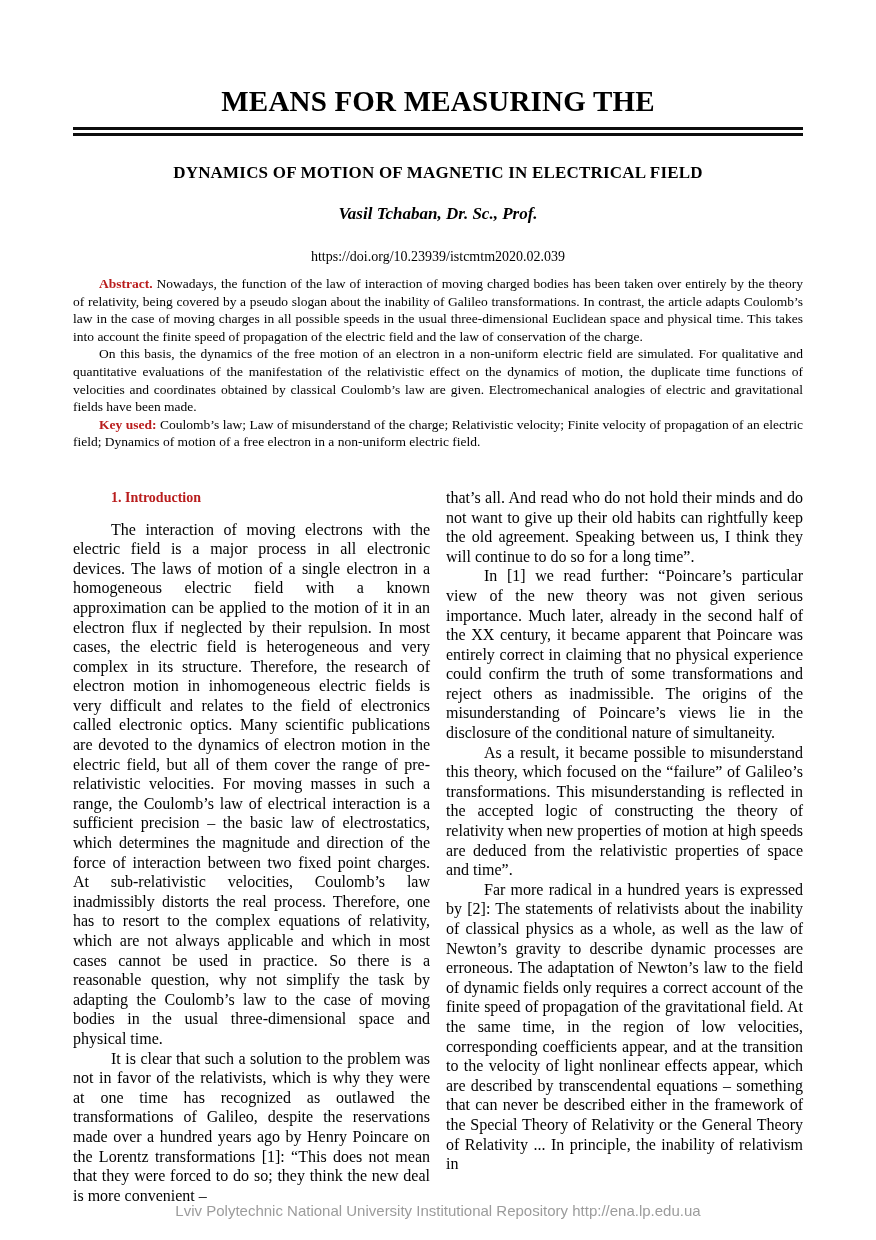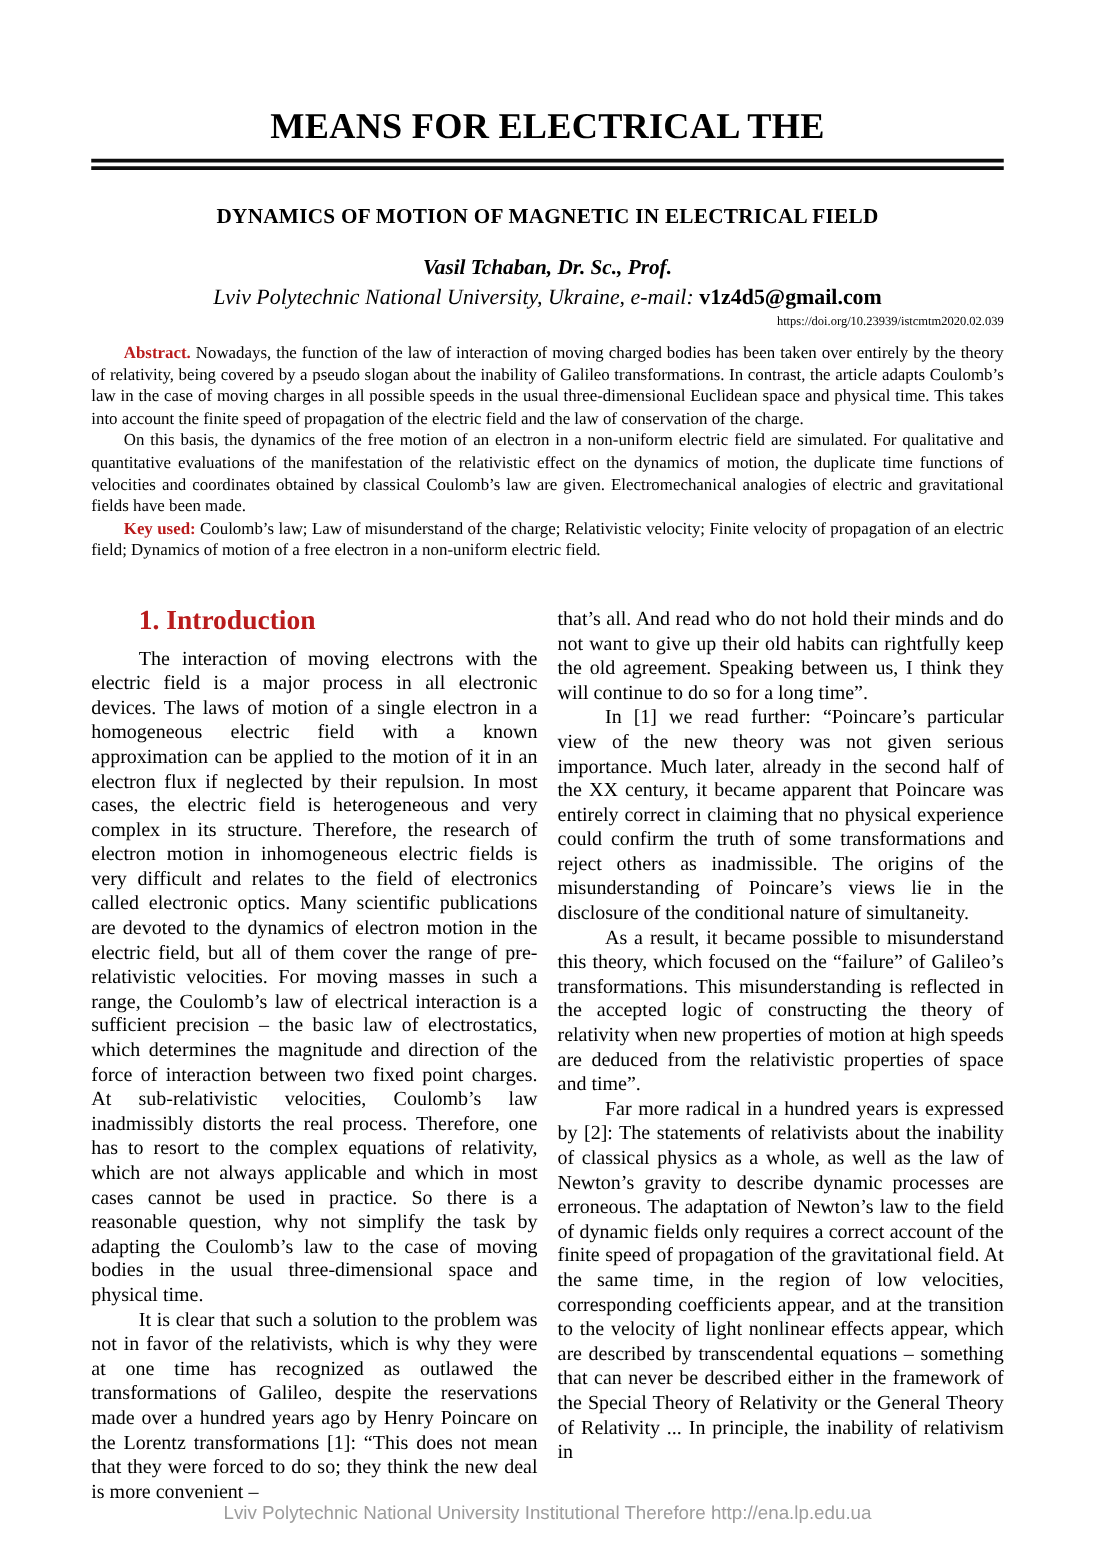--- a/index.html
+++ b/index.html
@@ -49,21 +49,21 @@
     font-family: Liberation Serif, serif;
   }
   .affiliation {
     margin-top: 3px;
     text-align: center;
     font-size: 17.5px;
     font-style: italic;
   }
   .affiliation .email { font-style: normal; font-weight: 700; }
 
-  .doi { margin-top: 4px; font-size: 10px; text-align: right; }
+  .doi { margin-top: 25px; font-size: 14px; text-align: center; }
 
   .abstract {
     margin-top: 10px;
     font-size: 13.5px;
     line-height: 17.6px;
     text-align: justify;
   }
   .abstract p { margin: 0; text-indent: 26px; }
 
   .accent { color: #b91c1c; font-weight: 700; }
@@ -72,21 +72,21 @@
   .col {
     width: 357px;
     font-size: 16px;
     line-height: 19.6px;
     text-align: justify;
   }
   .col p { margin: 0; text-indent: 38px; }
   .col p.no-indent { text-indent: 0; }
   .intro-heading {
     margin: 0 0 12px 0;
-    font-size: 22px;
+    font-size: 14px;
     text-indent: 38px;
     font-weight: 700;
   }
 
   .footer {
     position: absolute;
     left: 0; right: 0;
     bottom: 21px;
     text-align: center;
     font-family: "Liberation Sans", sans-serif;
@@ -94,30 +94,29 @@
     color: #9c9c9c;
   }
 </style>
 </head>
 <body>
 
 <div class="page">
   <div class="content">
 
     <h1 class="title">
-      <span class="tline">MEANS FOR ELECTRICAL THE</span>
+      <span class="tline">MEANS FOR MEASURING THE</span>
     </h1>
 
     <div class="double-rule"></div>
 
     <h2 class="subtitle">DYNAMICS OF MOTION OF MAGNETIC IN ELECTRICAL FIELD</h2>
 
     <div class="author">Vasil Tchaban, Dr. Sc., Prof.</div>
 
-    <div class="affiliation"><span>Lviv Polytechnic National University, Ukraine, e-mail: </span><span class="email">v1z4d5@gmail.com</span></div>
 
     <div class="doi">https://doi.org/10.23939/istcmtm2020.02.039</div>
 
     <div class="abstract">
       <p><span class="accent">Abstract.</span> <span>Nowadays, the function of the law of interaction of moving charged bodies has been taken over entirely by the theory of relativity, being covered by a pseudo slogan about the inability of Galileo transformations. In contrast, the article adapts Coulomb’s law in the case of moving charges in all possible speeds in the usual three-dimensional Euclidean space and physical time. This takes into account the finite speed of propagation of the electric field and the law of conservation of the charge.</span></p>
       <p>On this basis, the dynamics of the free motion of an electron in a non-uniform electric field are simulated. For qualitative and quantitative evaluations of the manifestation of the relativistic effect on the dynamics of motion, the duplicate time functions of velocities and coordinates obtained by classical Coulomb’s law are given. Electromechanical analogies of electric and gravitational fields have been made.</p>
       <p><span class="accent">Key used:</span> <span>Coulomb’s law; Law of misunderstand of the charge; Relativistic velocity; Finite velocity of propagation of an electric field; Dynamics of motion of a free electron in a non-uniform electric field.</span></p>
     </div>
 
     <div class="columns">
@@ -129,14 +128,14 @@
       <div class="col">
         <p class="no-indent">that’s all. And read who do not hold their minds and do not want to give up their old habits can rightfully keep the old agreement. Speaking between us, I think they will continue to do so for a long time”.</p>
         <p>In [1] we read further: “Poincare’s particular view of the new theory was not given serious importance. Much later, already in the second half of the XX century, it became apparent that Poincare was entirely correct in claiming that no physical experience could confirm the truth of some transformations and reject others as inadmissible. The origins of the misunderstanding of Poincare’s views lie in the disclosure of the conditional nature of simultaneity.</p>
         <p>As a result, it became possible to misunderstand this theory, which focused on the “failure” of Galileo’s transformations. This misunderstanding is reflected in the accepted logic of constructing the theory of relativity when new properties of motion at high speeds are deduced from the relativistic properties of space and time”.</p>
         <p>Far more radical in a hundred years is expressed by [2]: The statements of relativists about the inability of classical physics as a whole, as well as the law of Newton’s gravity to describe dynamic processes are erroneous. The adaptation of Newton’s law to the field of dynamic fields only requires a correct account of the finite speed of propagation of the gravitational field. At the same time, in the region of low velocities, corresponding coefficients appear, and at the transition to the velocity of light nonlinear effects appear, which are described by transcendental equations – something that can never be described either in the framework of the Special Theory of Relativity or the General Theory of Relativity ... In principle, the inability of relativism in</p>
       </div>
     </div>
 
   </div>
 
-  <div class="footer">Lviv Polytechnic National University Institutional Therefore http://ena.lp.edu.ua</div>
+  <div class="footer">Lviv Polytechnic National University Institutional Repository http://ena.lp.edu.ua</div>
 </div>
 
 </body></html>

